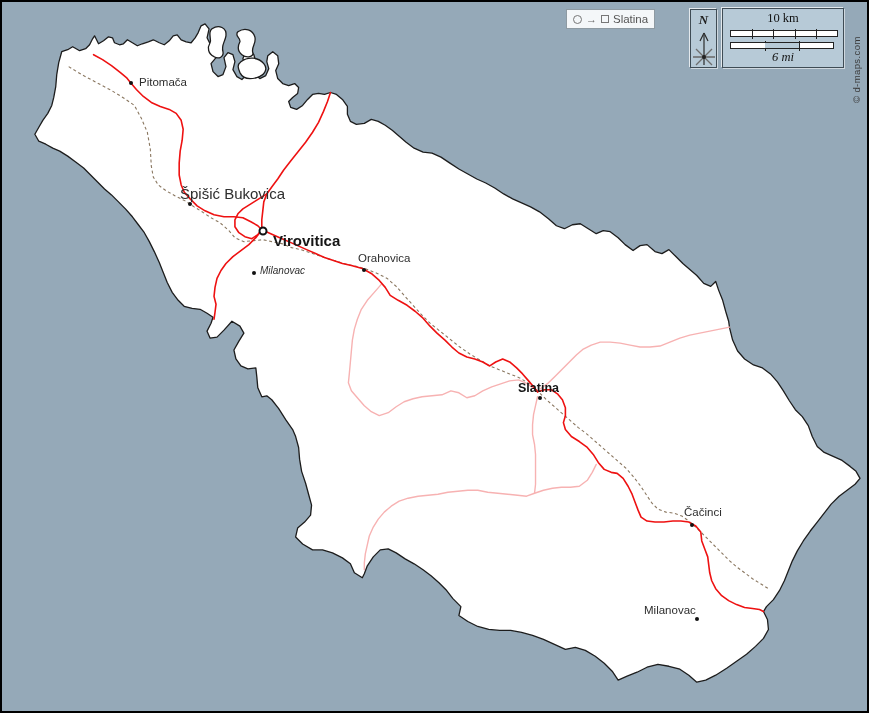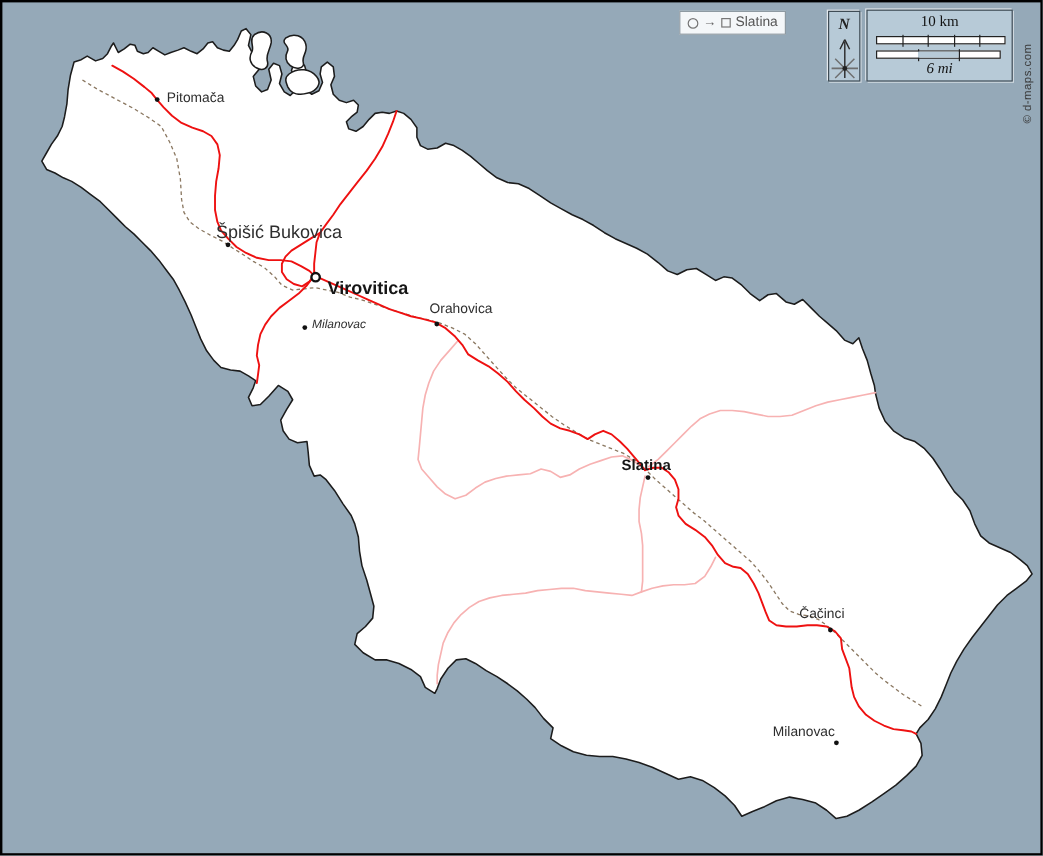--- a/index.html
+++ b/index.html
@@ -156,21 +156,21 @@
       <div class="city-label" style="left: 146px; top: 184px; font-size: 15px; margin-left: 32px;">Špišić Bukovica</div>
       <div class="marker ring" style="left: 261px; top: 229px;"></div>
       <div class="city-label bold" style="left: 271px; top: 231px; font-size: 15px;">Virovitica</div>
       <div class="marker dot" style="left: 252px; top: 271px;"></div>
       <div class="city-label" style="left: 258px; top: 263px; font-size: 10px; font-style: italic;">Milanovac</div>
       <div class="marker dot" style="left: 362px; top: 268px;"></div>
       <div class="city-label" style="left: 356px; top: 250px; font-size: 11.5px;">Orahovica</div>
       <div class="marker dot" style="left: 538px; top: 396px;"></div>
       <div class="city-label bold" style="left: 516px; top: 380px; font-size: 12.5px;">Slatina</div>
       <div class="marker dot" style="left: 690px; top: 523px;"></div>
-      <div class="city-label" style="left: 664px; top: 504px; font-size: 11.5px;">Čačinci</div>
+      <div class="city-label" style="left: 682px; top: 504px; font-size: 11.5px;">Čačinci</div>
       <div class="marker dot" style="left: 695px; top: 617px;"></div>
       <div class="city-label" style="left: 642px; top: 602px; font-size: 11.5px;">Milanovac</div>
     </div>
 
   <div class="legend-box">
     <span class="glyph-circle"></span>
     <span class="glyph-arrow">→</span>
     <span class="glyph-square"></span>
     <span class="legend-text">Slatina</span>
   </div>

